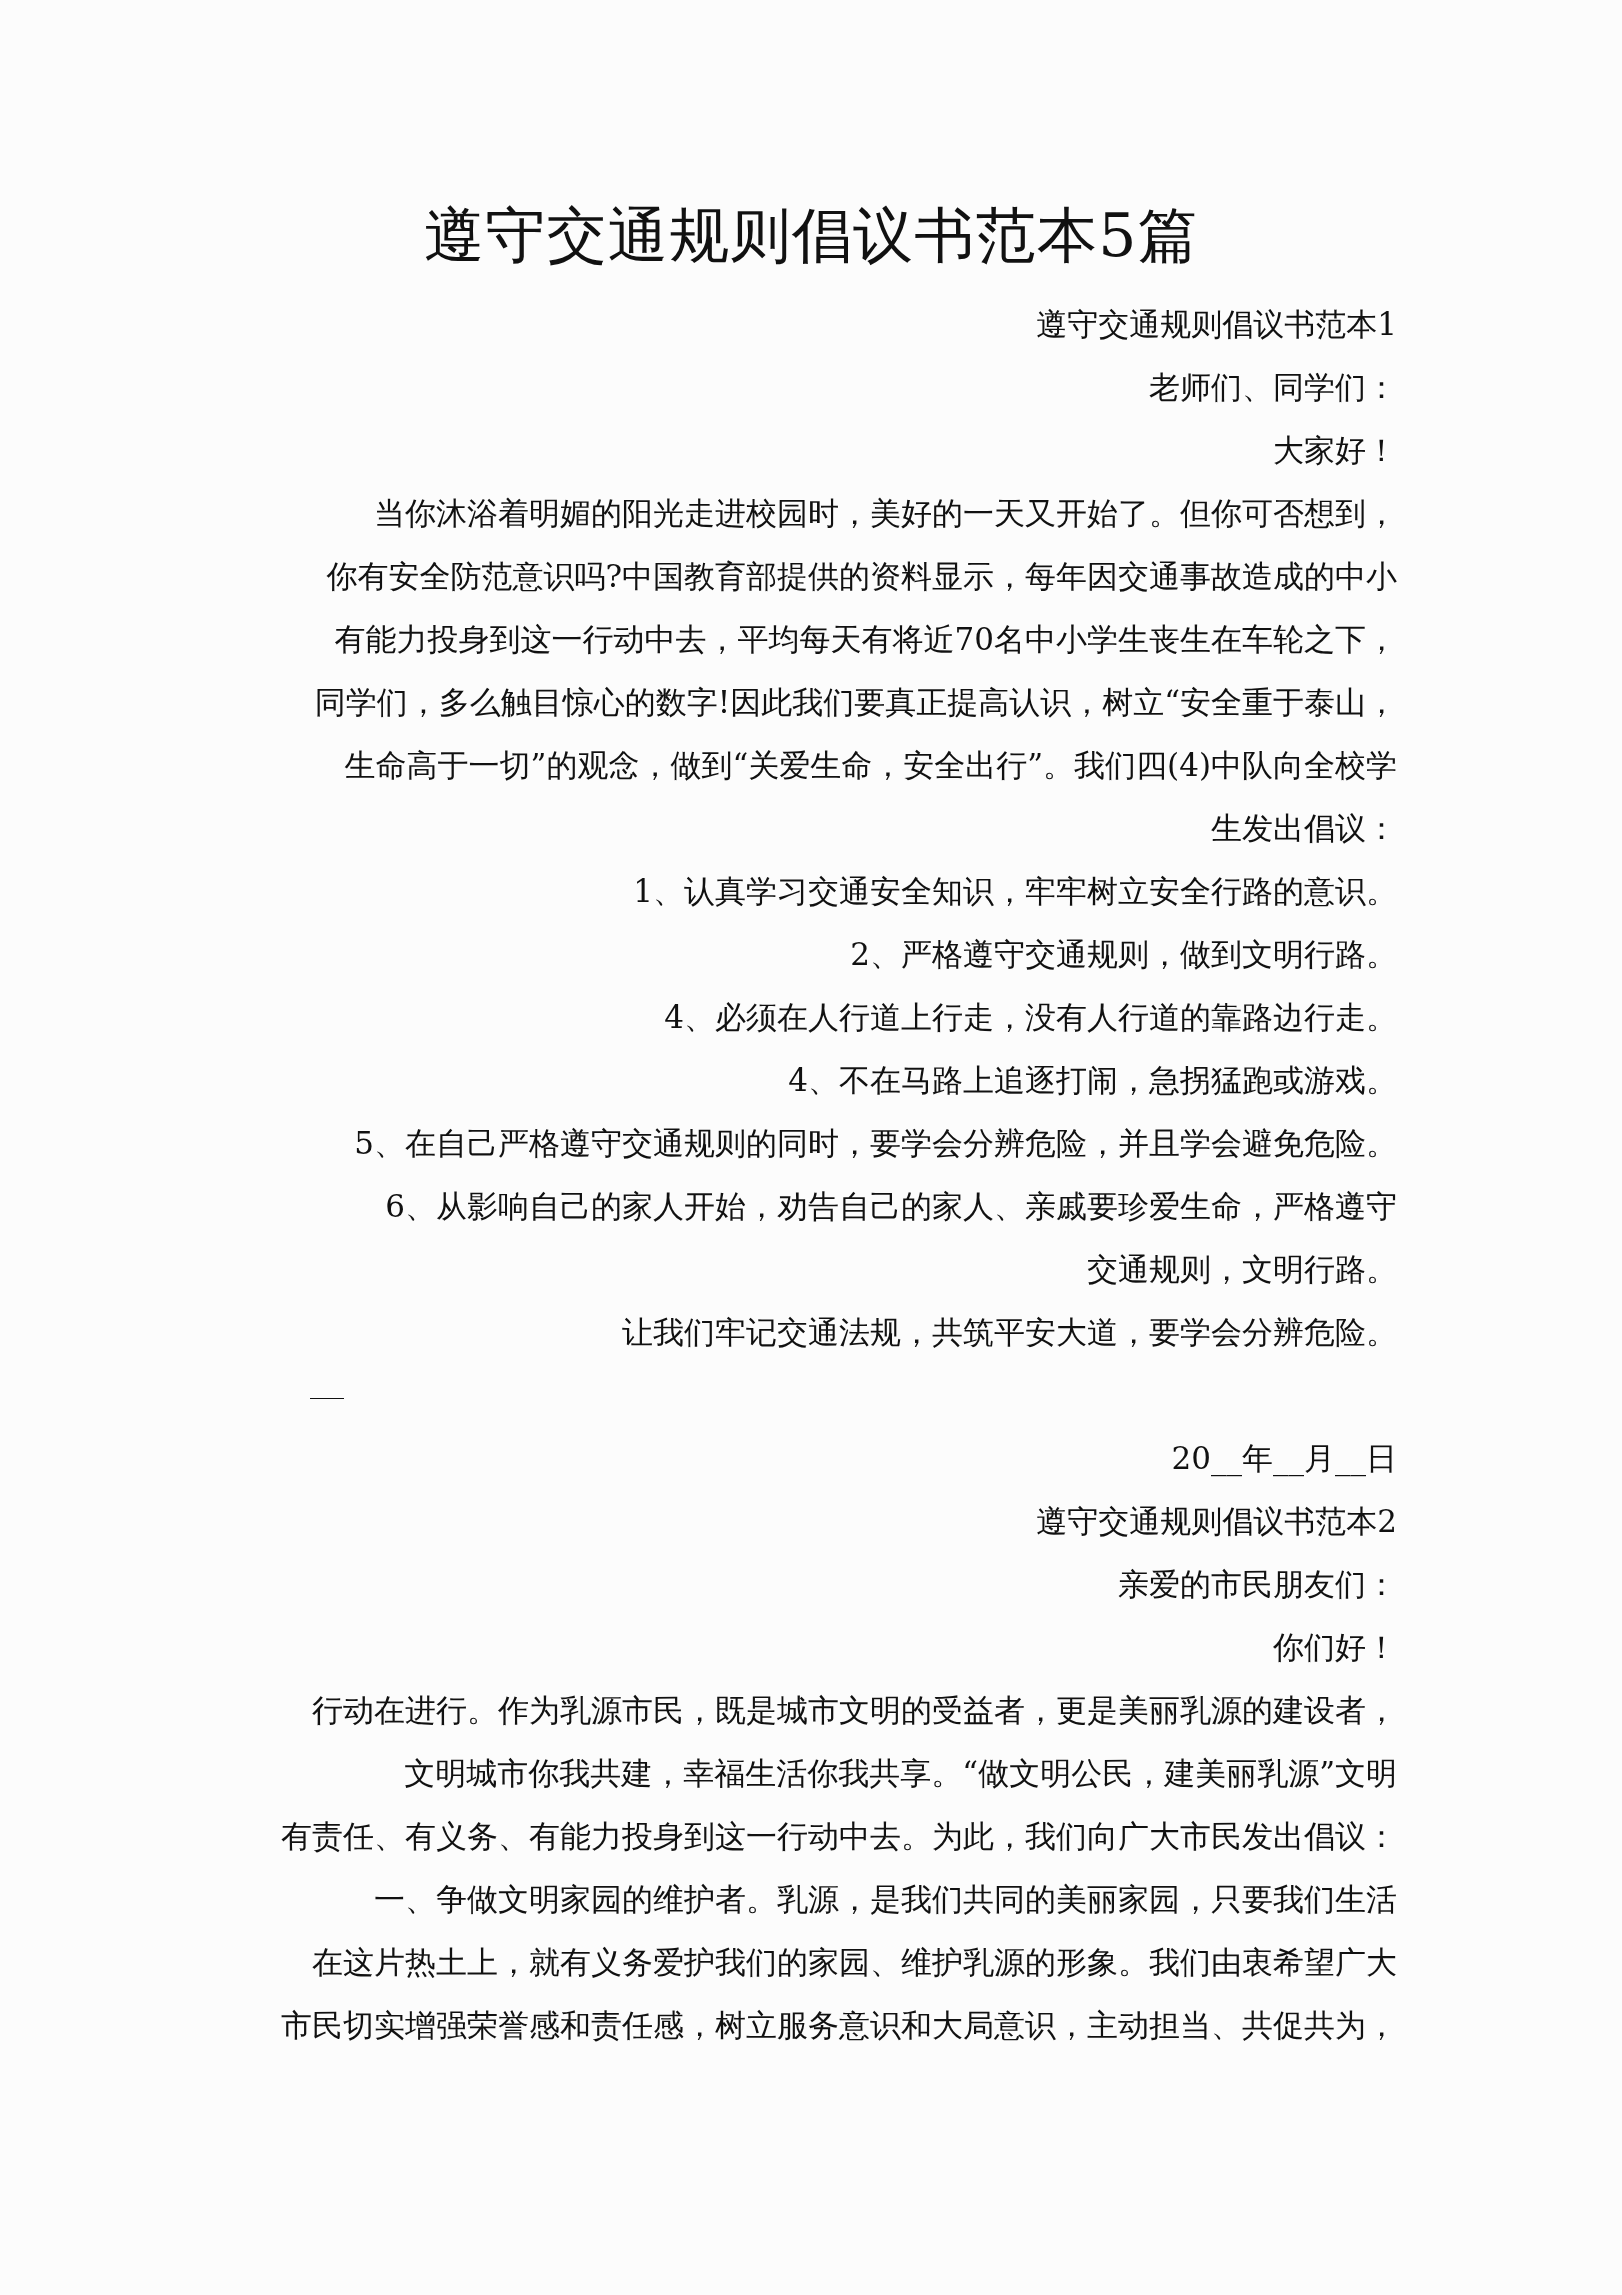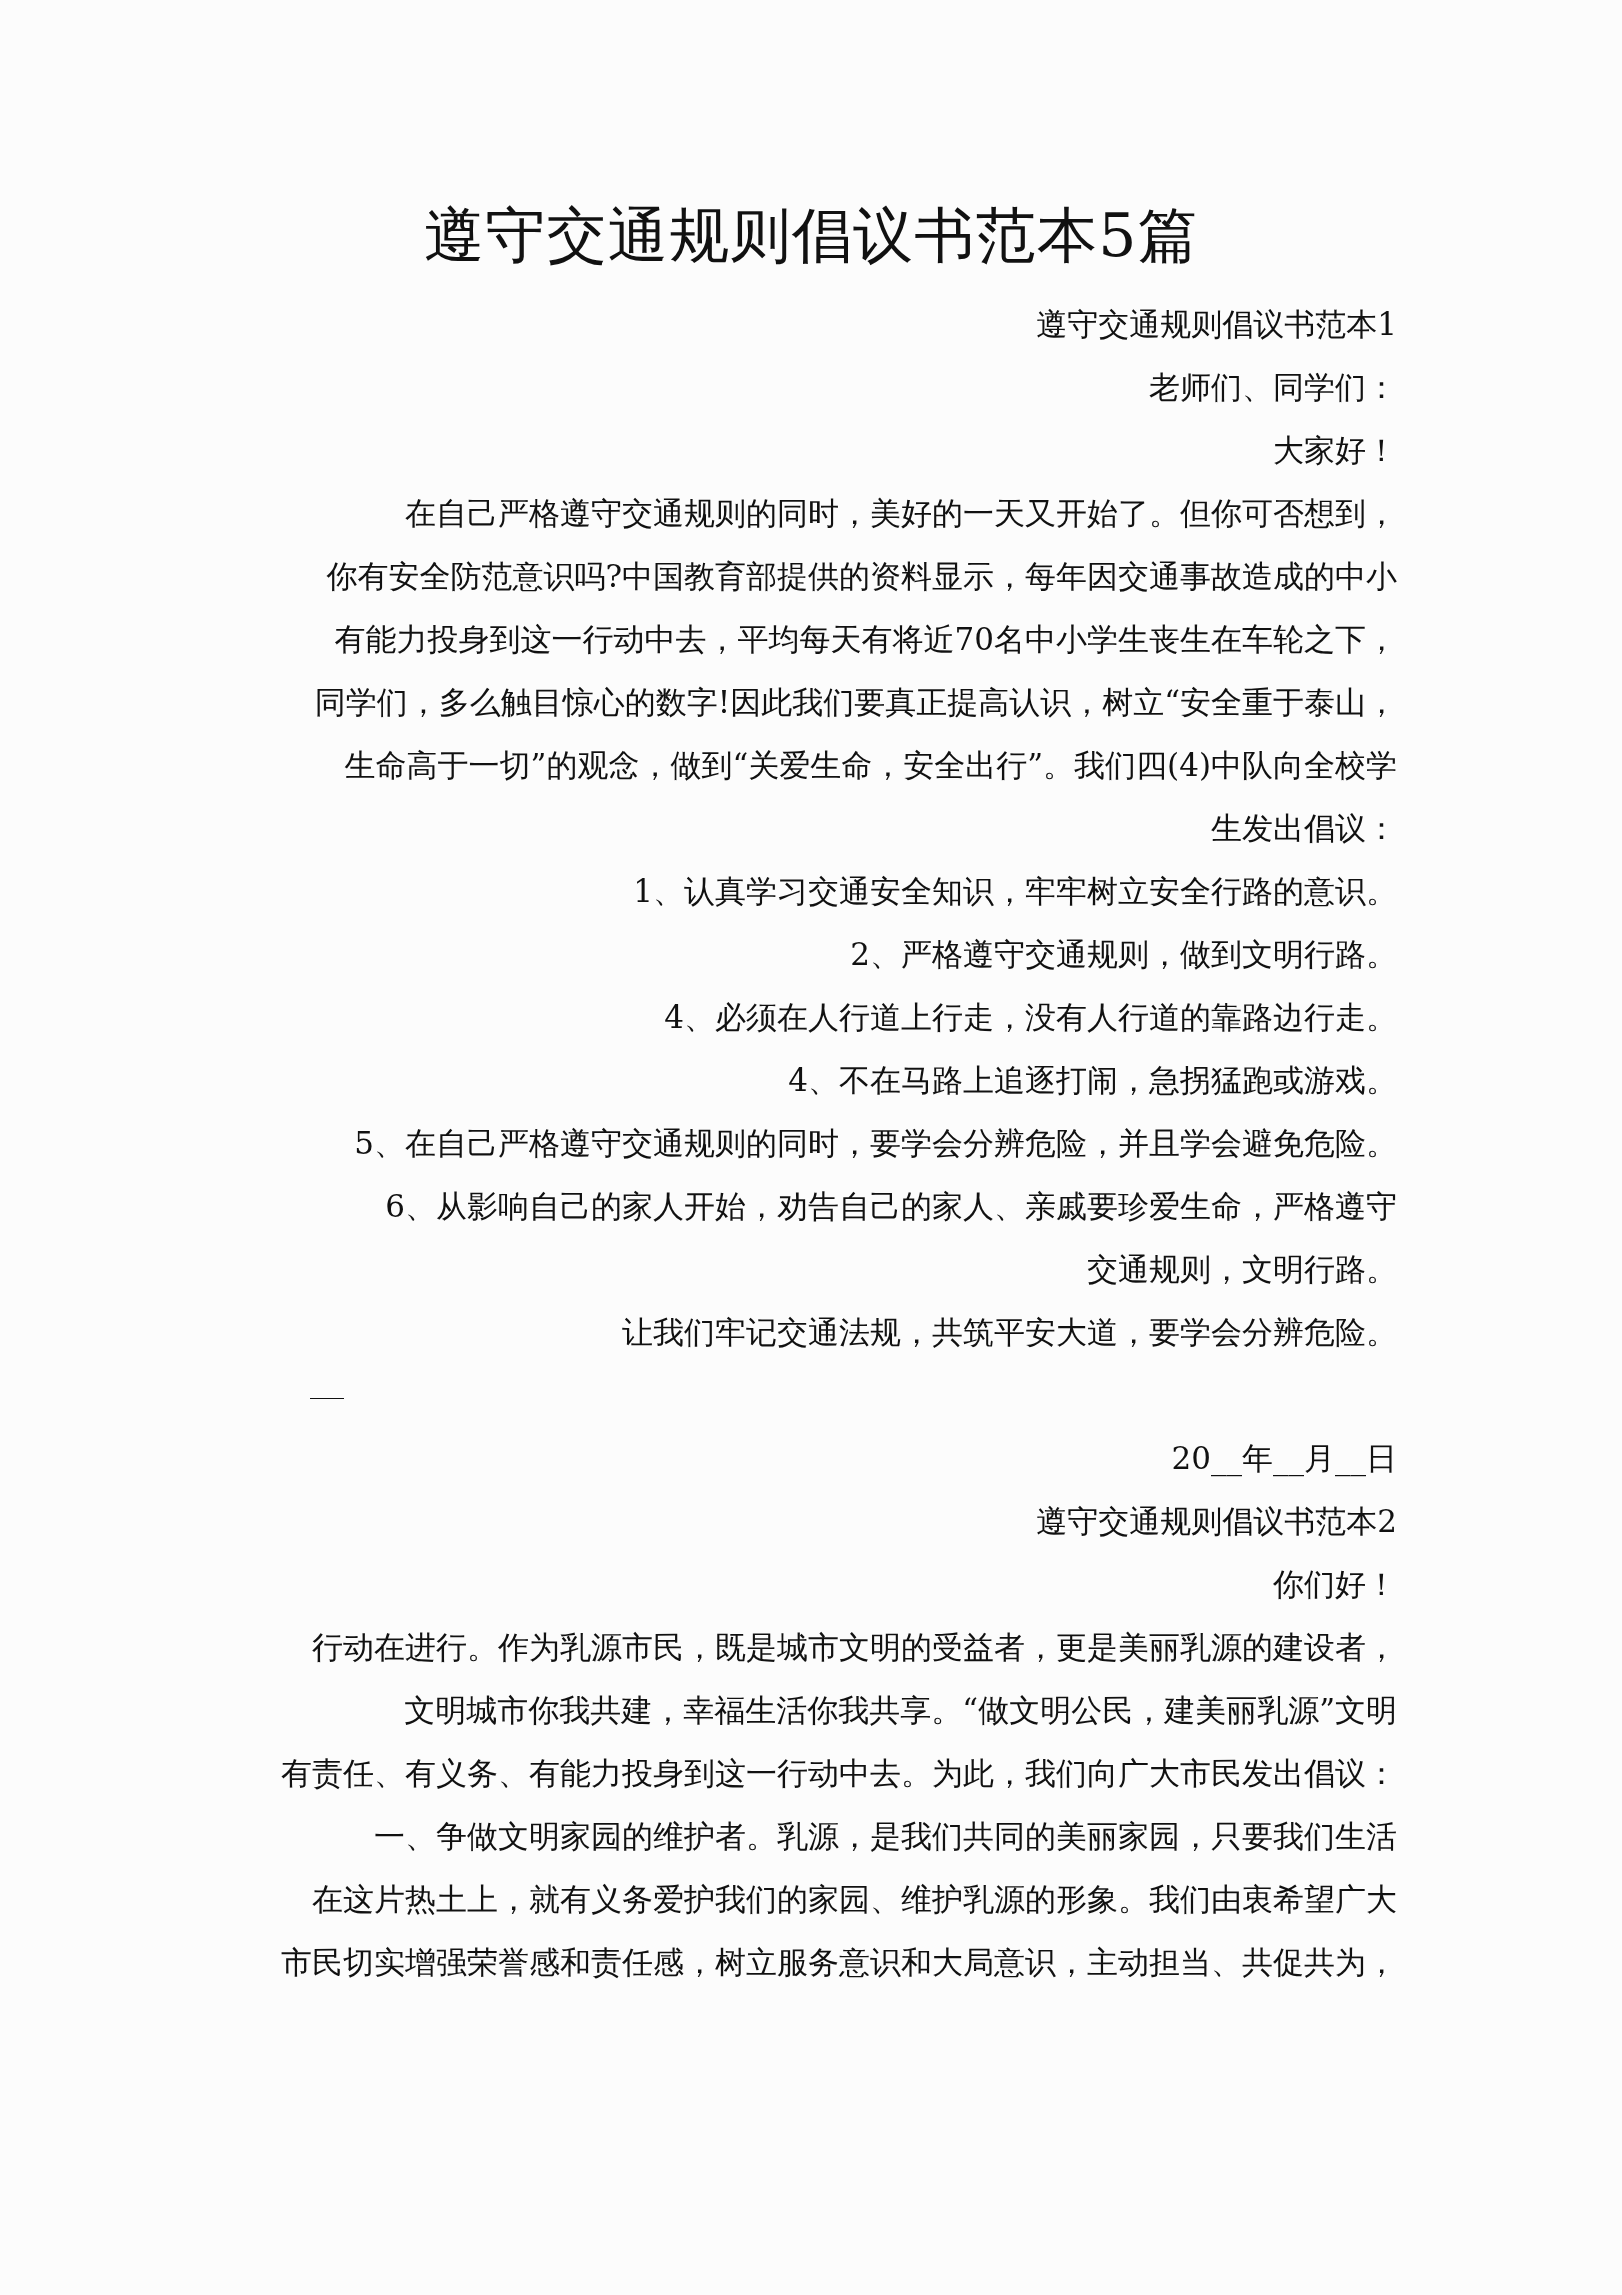--- a/index.html
+++ b/index.html
@@ -70,39 +70,40 @@
 </head>
 <body>
 
 <div class="page">
   <h1 class="title">遵守交通规则倡议书范本5篇</h1>
 
   <div class="content">
     <p class="line indent">遵守交通规则倡议书范本1</p>
     <p class="line indent">老师们、同学们：</p>
     <p class="line indent">大家好！</p>
-    <p class="line indent">在自己严格遵守交通规则的同时，美好的一天又开始了。但你可否想到，</p>
+    <p class="line indent">当你沐浴着明媚的阳光走进校园时，美好的一天又开始了。但你可否想到，</p>
     <p class="line">你有安全防范意识吗?中国教育部提供的资料显示，每年因交通事故造成的中小</p>
     <p class="line">有能力投身到这一行动中去，平均每天有将近70名中小学生丧生在车轮之下，</p>
     <p class="line">同学们，多么触目惊心的数字!因此我们要真正提高认识，树立“安全重于泰山，</p>
     <p class="line">生命高于一切”的观念，做到“关爱生命，安全出行”。我们四(4)中队向全校学</p>
     <p class="line">生发出倡议：</p>
     <p class="line indent">1、认真学习交通安全知识，牢牢树立安全行路的意识。</p>
     <p class="line indent">2、严格遵守交通规则，做到文明行路。</p>
     <p class="line indent">4、必须在人行道上行走，没有人行道的靠路边行走。</p>
     <p class="line indent">4、不在马路上追逐打闹，急拐猛跑或游戏。</p>
     <p class="line indent">5、在自己严格遵守交通规则的同时，要学会分辨危险，并且学会避免危险。</p>
     <p class="line indent">6、从影响自己的家人开始，劝告自己的家人、亲戚要珍爱生命，严格遵守</p>
     <p class="line">交通规则，文明行路。</p>
     <p class="line indent">让我们牢记交通法规，共筑平安大道，要学会分辨危险。</p>
     <div class="line dash-line">
       <span class="dash"></span>
     </div>
     <p class="line indent">20__年__月__日</p>
     <p class="line indent">遵守交通规则倡议书范本2</p>
+    <p class="line indent">亲爱的市民朋友们：</p>
     <p class="line indent">你们好！</p>
     <p class="line">行动在进行。作为乳源市民，既是城市文明的受益者，更是美丽乳源的建设者，</p>
     <p class="line indent">文明城市你我共建，幸福生活你我共享。“做文明公民，建美丽乳源”文明</p>
     <p class="line">有责任、有义务、有能力投身到这一行动中去。为此，我们向广大市民发出倡议：</p>
     <p class="line indent">一、争做文明家园的维护者。乳源，是我们共同的美丽家园，只要我们生活</p>
     <p class="line">在这片热土上，就有义务爱护我们的家园、维护乳源的形象。我们由衷希望广大</p>
     <p class="line">市民切实增强荣誉感和责任感，树立服务意识和大局意识，主动担当、共促共为，</p>
   </div>
 </div>
 

